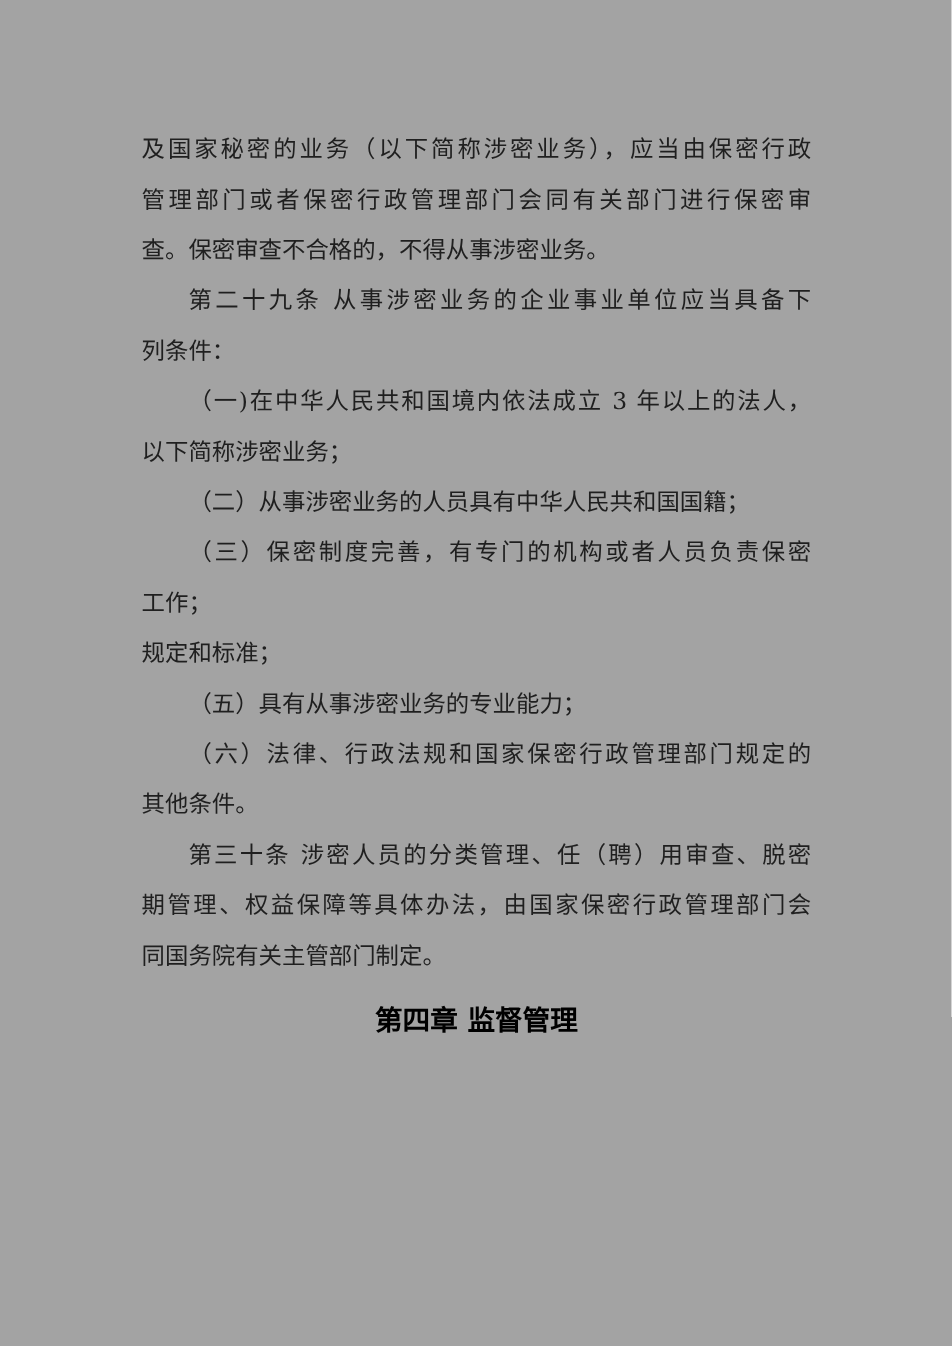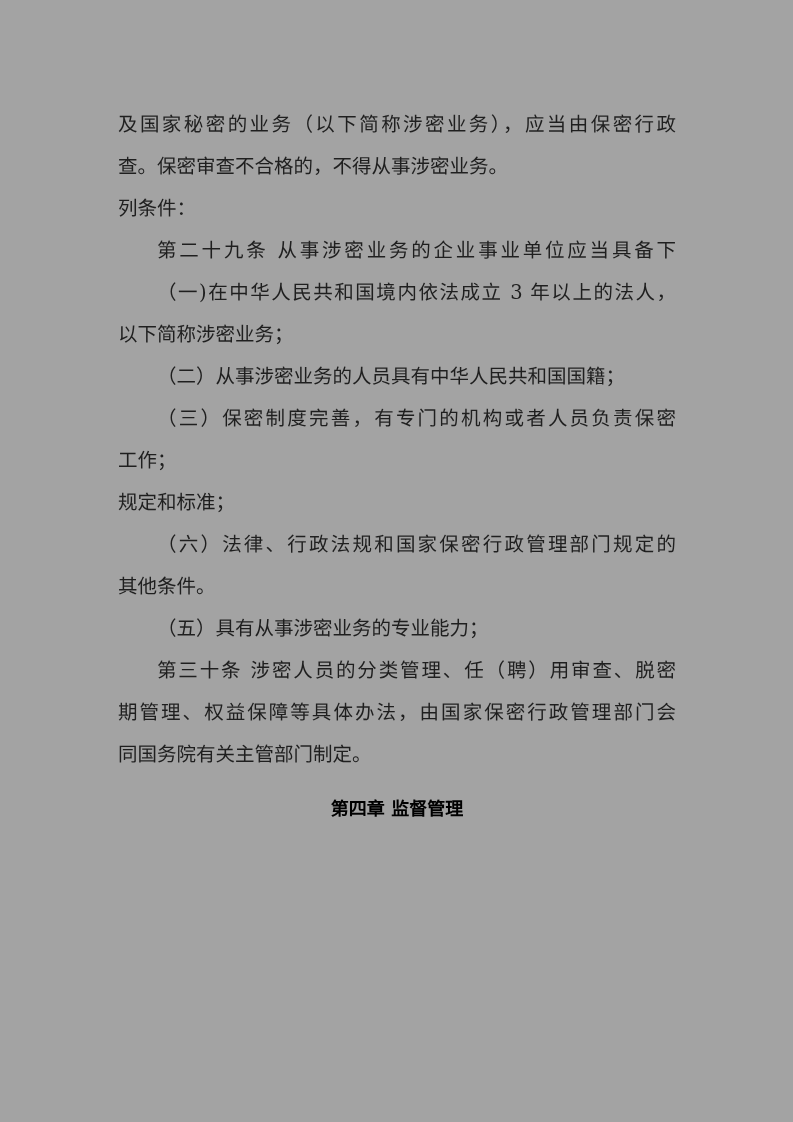--- a/index.html
+++ b/index.html
@@ -35,39 +35,40 @@
   .ln.fill { text-align-last: justify; }
   
   .ln.end  { text-align-last: left; }
   
   .ln.first { text-indent: 2em; }
   .chapter-heading {
     margin: 12px 0 32px 0;
     text-align: center;
     font-family: "DejaVu Sans", "Liberation Sans", sans-serif;
     font-weight: bold;
-    font-size: 18px;
+    font-size: 23px;
     line-height: 42px;
     color: #000000;
   }
 </style>
 </head>
 <body>
 
 <div class="page">
   <div class="content">
 
     <div class="para">
       <div class="ln fill">及国家秘密的业务（以下简称涉密业务），应当由保密行政</div>
+      <div class="ln fill">管理部门或者保密行政管理部门会同有关部门进行保密审</div>
       <div class="ln end">查。保密审查不合格的，不得从事涉密业务。</div>
     </div>
 
     <div class="para">
+      <div class="ln fill first">第二十九条 从事涉密业务的企业事业单位应当具备下</div>
       <div class="ln end">列条件：</div>
-      <div class="ln fill first">第二十九条 从事涉密业务的企业事业单位应当具备下</div>
     </div>
 
     <div class="para">
       <div class="ln fill first">（一)在中华人民共和国境内依法成立 3 年以上的法人，</div>
       <div class="ln end">以下简称涉密业务；</div>
     </div>
 
     <div class="para">
       <div class="ln end first">（二）从事涉密业务的人员具有中华人民共和国国籍；</div>
     </div>
@@ -75,26 +76,26 @@
     <div class="para">
       <div class="ln fill first">（三）保密制度完善，有专门的机构或者人员负责保密</div>
       <div class="ln end">工作；</div>
     </div>
 
     <div class="para">
       <div class="ln end">规定和标准；</div>
     </div>
 
     <div class="para">
-      <div class="ln fill first">（六）法律、行政法规和国家保密行政管理部门规定的</div>
-      <div class="ln end">其他条件。</div>
+      <div class="ln end first">（五）具有从事涉密业务的专业能力；</div>
     </div>
 
     <div class="para">
-      <div class="ln end first">（五）具有从事涉密业务的专业能力；</div>
+      <div class="ln fill first">（六）法律、行政法规和国家保密行政管理部门规定的</div>
+      <div class="ln end">其他条件。</div>
     </div>
 
     <div class="para">
       <div class="ln fill first">第三十条 涉密人员的分类管理、任（聘）用审查、脱密</div>
       <div class="ln fill">期管理、权益保障等具体办法，由国家保密行政管理部门会</div>
       <div class="ln end">同国务院有关主管部门制定。</div>
     </div>
 
     <h2 class="chapter-heading">第四章 监督管理</h2>
 

